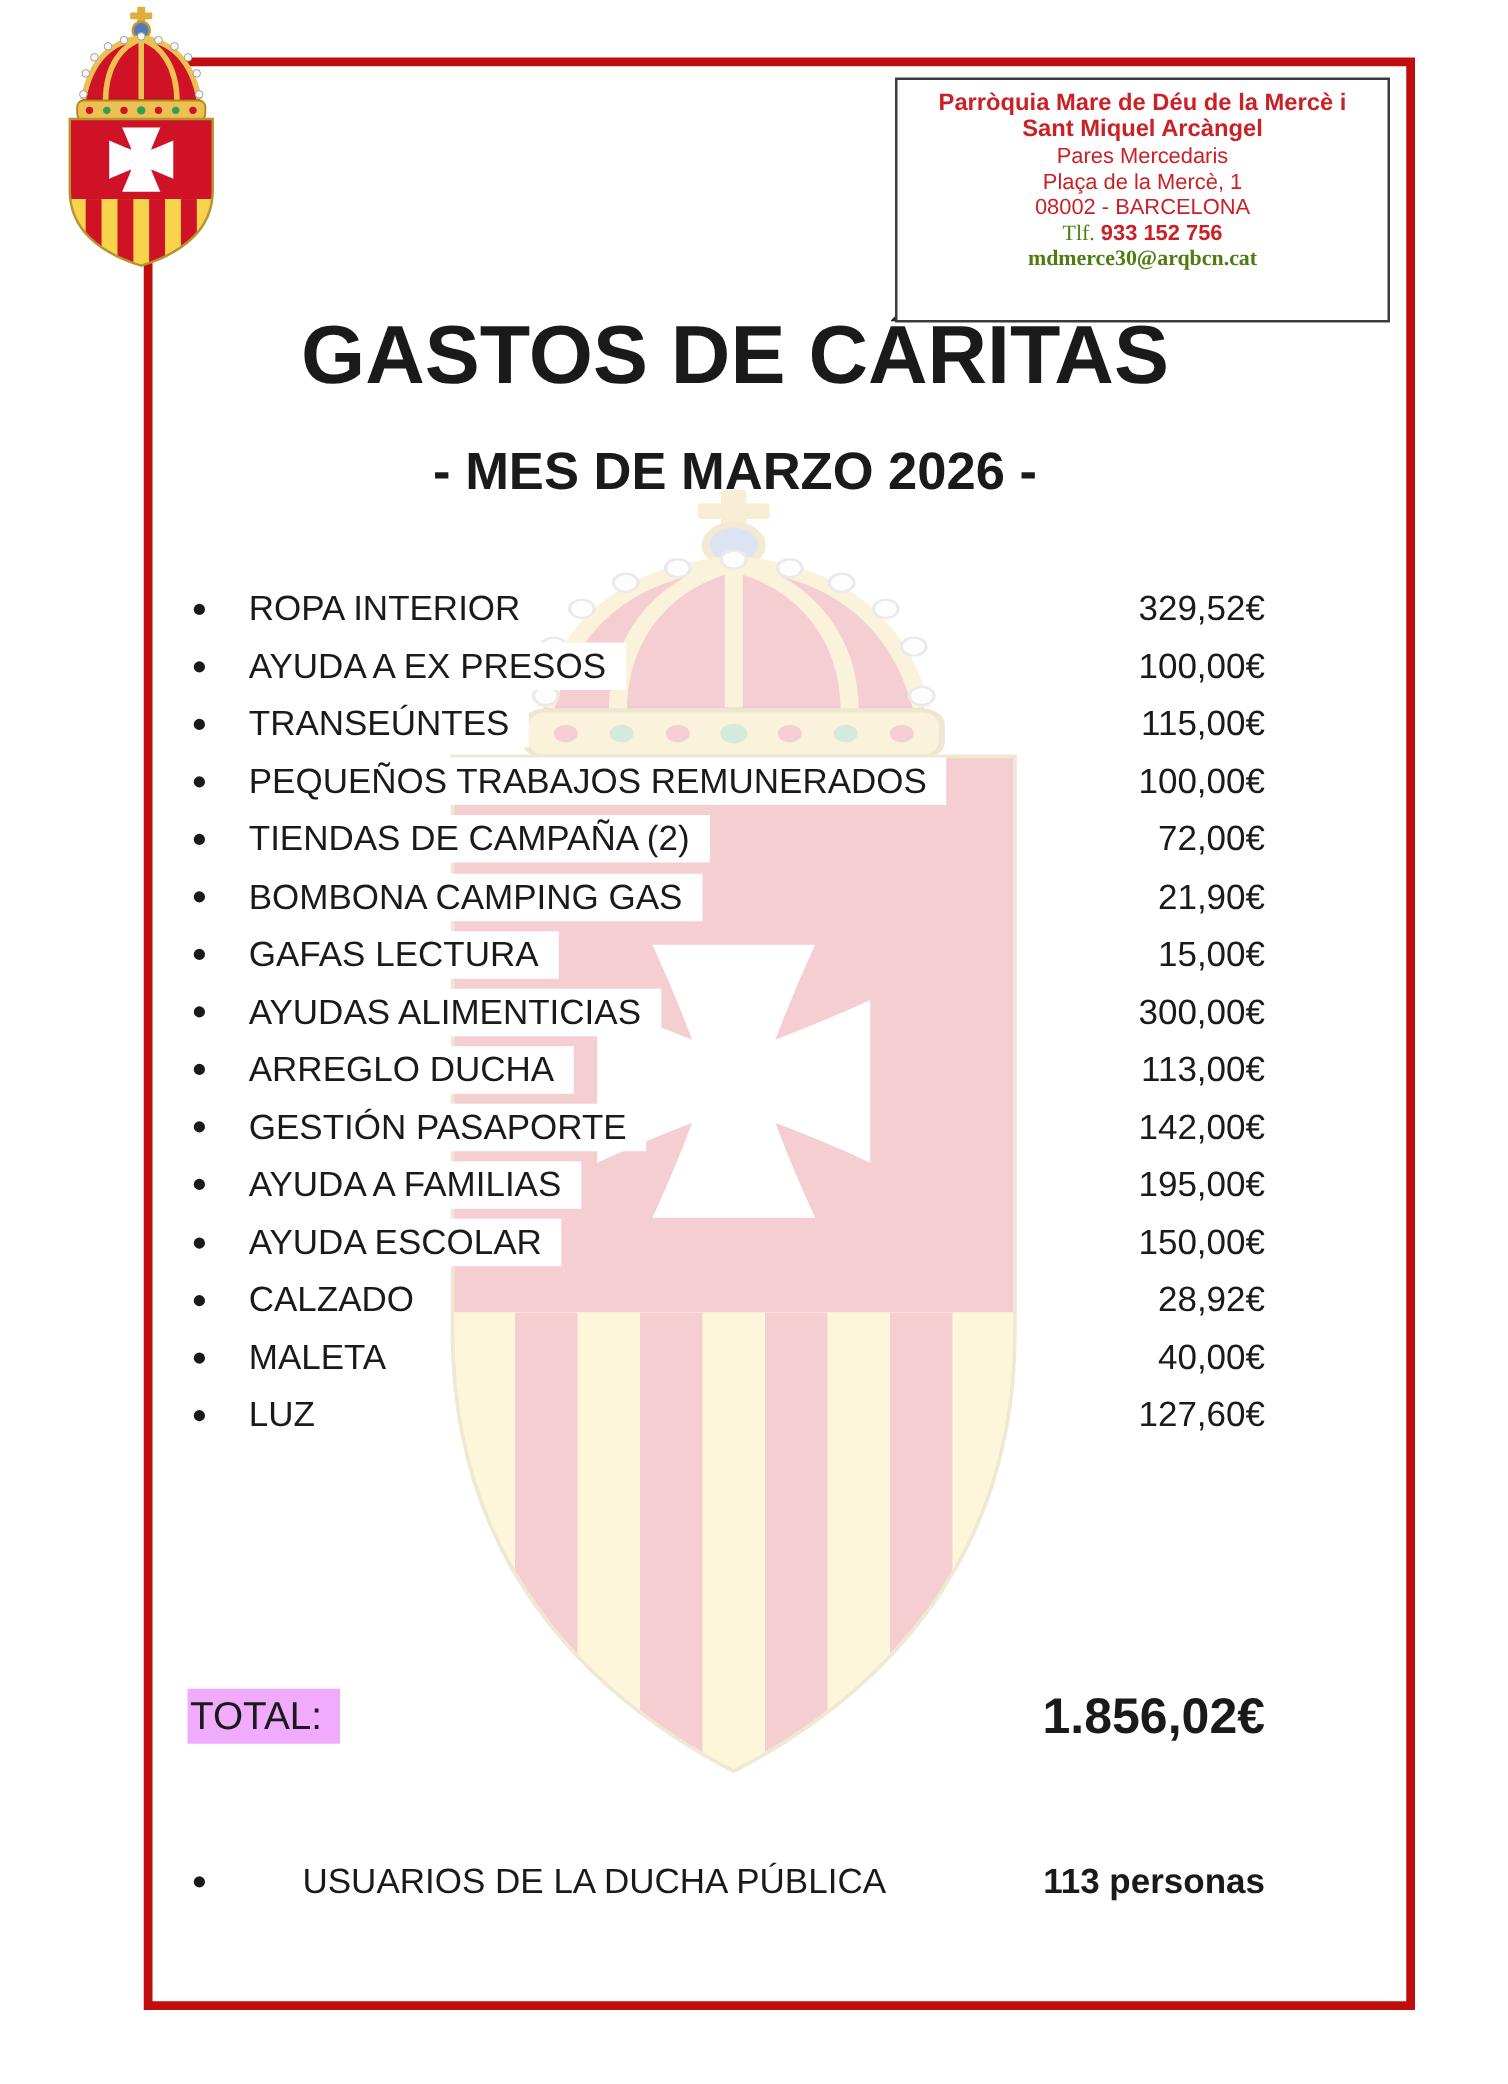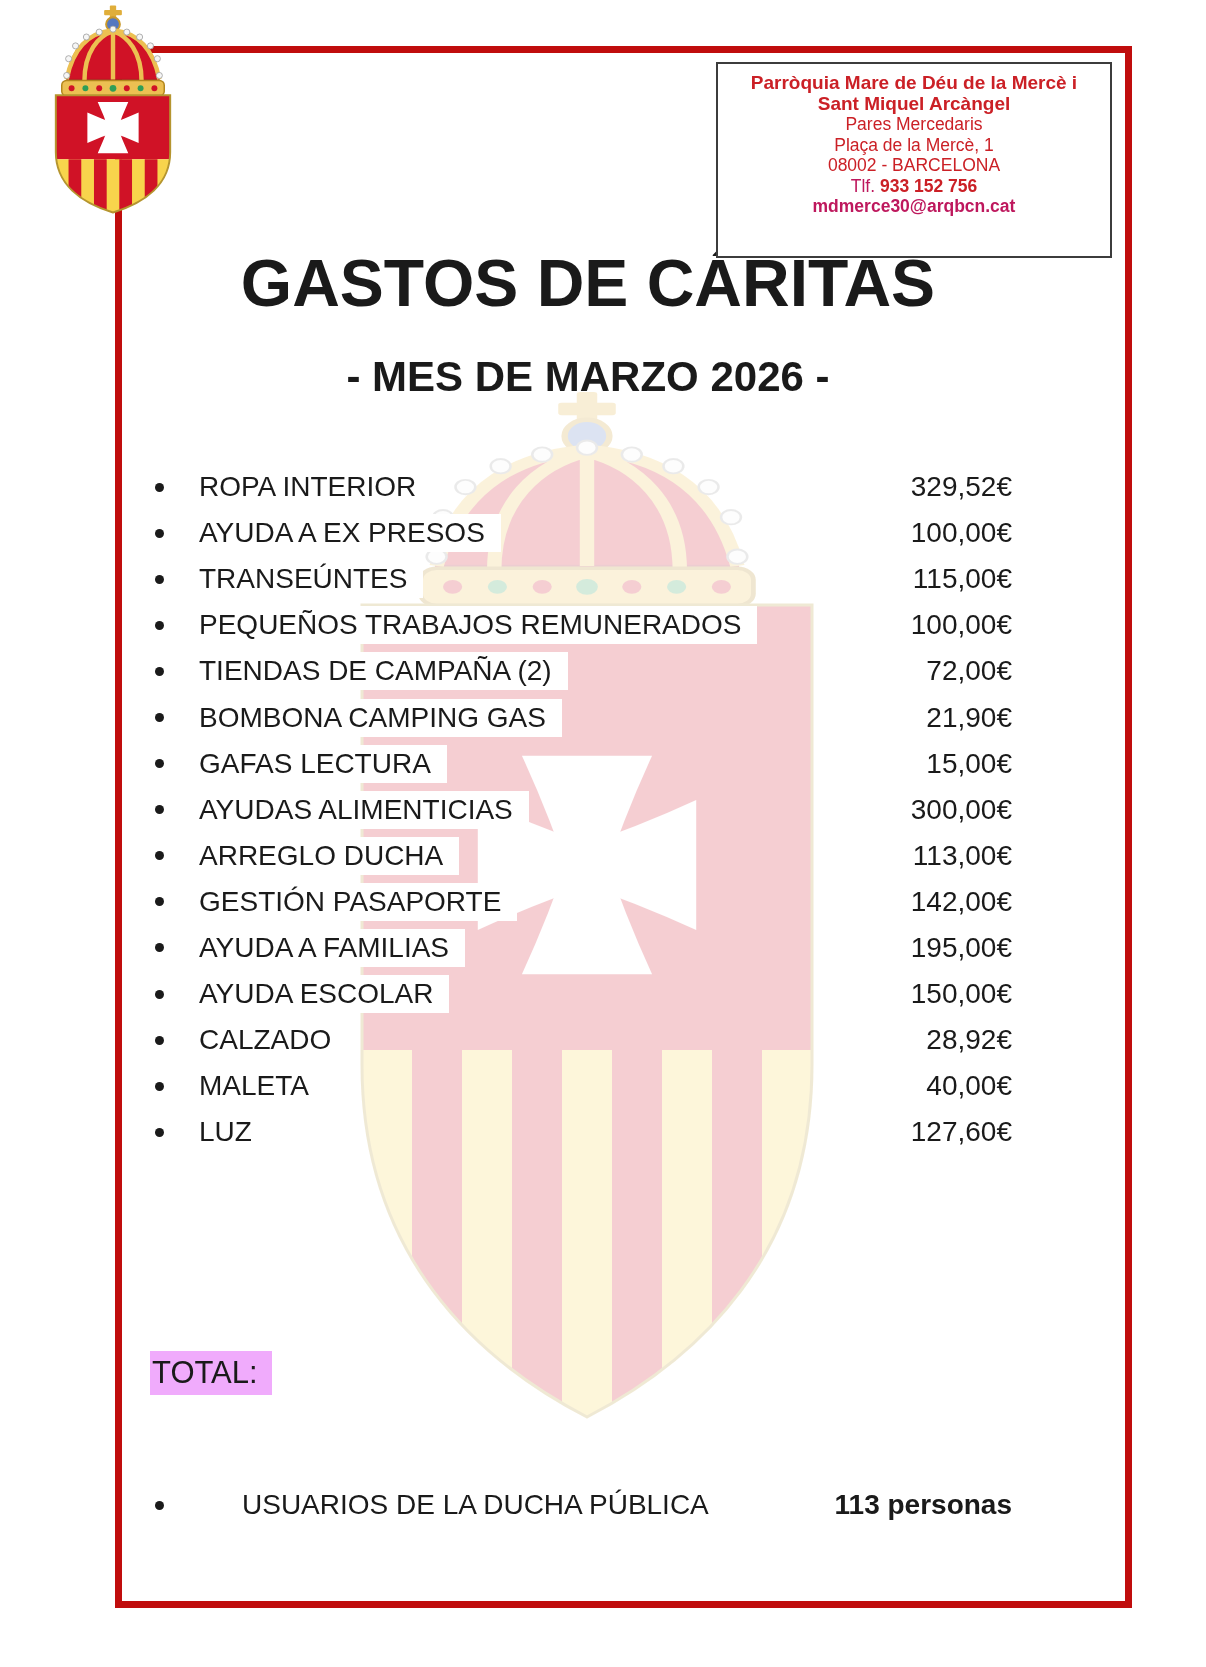--- a/index.html
+++ b/index.html
@@ -14,21 +14,21 @@
   .arms-svg{position:absolute;left:44px;top:2px;width:138px;height:213px;z-index:5;}
   .watermark-svg{position:absolute;left:348px;top:385px;width:478px;height:1035px;z-index:2;opacity:0.2;}
   .parish-box{
     position:absolute;left:716px;top:62px;width:396px;height:196px;z-index:4;
     border:2px solid #3c3c3c;background:#fff;text-align:center;box-sizing:border-box;padding-top:9px;
   }
   .pb-line{line-height:20.5px;}
   .pb-name{font-size:19px;font-weight:bold;}
   .pb-sub{font-size:17.5px;font-weight:500;}
   .pb-red{color:#cb2026;}
-  .pb-blue{color:#be185d;}
+  .pb-blue{color:#4d7c0f;font-family:Liberation Serif, serif;}
   .pb-bold{font-weight:bold;}
   .title{
     position:absolute;left:80px;top:250px;width:1016px;z-index:3;
     text-align:center;font-size:66px;font-weight:bold;line-height:1;color:#1a1a1a;
   }
   .subtitle{
     position:absolute;left:80px;top:356px;width:1016px;z-index:3;
     text-align:center;font-size:42px;font-weight:bold;line-height:1;color:#1a1a1a;
   }
   .expense-list{position:absolute;left:150px;top:464px;width:862px;z-index:3;}
@@ -249,20 +249,21 @@
     <div class="row-left">
         <span class="bullet"></span>
         <span class="label">LUZ</span>
       </div>
     <span class="amount">127,60€</span>
   </div>
 </div>
 
 <div class="total-row">
   <span class="total-label">TOTAL:</span>
+  <span class="total-amount">1.856,02€</span>
 </div>
 
 <div class="footer-row">
   <div class="footer-left">
     <span class="bullet"></span>
     <span class="footer-label">USUARIOS DE LA DUCHA PÚBLICA</span>
   </div>
   <span class="footer-value">113 personas</span>
 </div>
 

